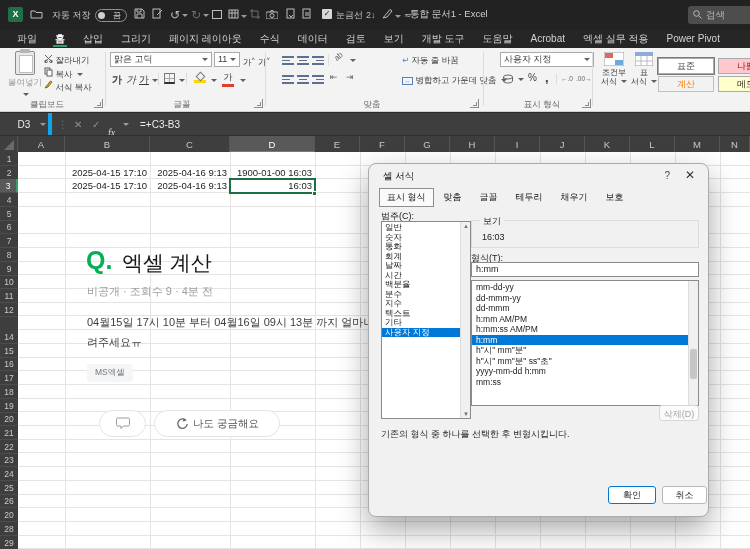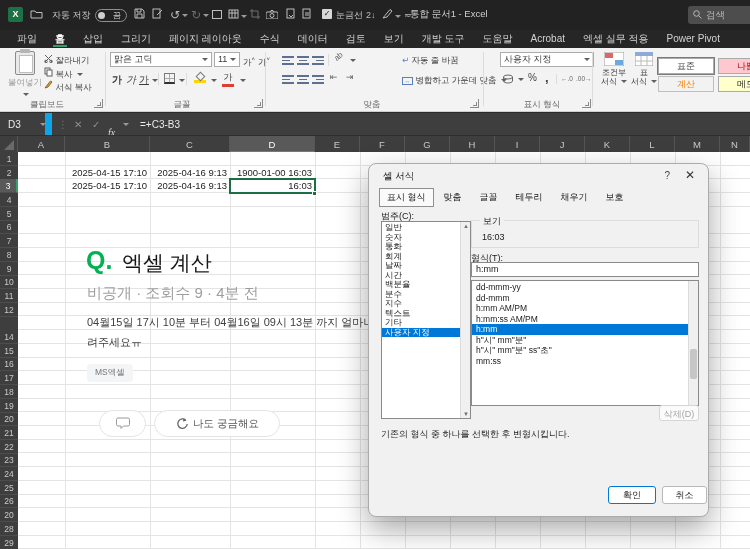--- a/index.html
+++ b/index.html
@@ -57,21 +57,21 @@
   .fontico{font-size:10px;font-weight:bold;font-family:"Liberation Serif","DejaVu Serif",serif;}
   .cbar{display:block;width:12px;height:3px;margin-top:0px;}
   .gallery{width:56px;height:16px;font-size:9px;line-height:14px;text-align:center;border:1px solid #ababab;background:#fff;}
   .gallery.sel{box-shadow:0 0 0 1px #7a7a7a;}
   .borderic{width:11px;height:11px;border:1px solid #7a7a7a;border-bottom:2px solid #333;
             background:linear-gradient(#aaa,#aaa) center/1px 100% no-repeat,linear-gradient(#aaa,#aaa) center/100% 1px no-repeat;}
 
   
   .fbar{position:absolute;left:0;top:112px;width:750px;height:23px;background:#3e3e3e;color:#ececec;border-top:1px solid #2a2a2a;}
   .fbar .abs{position:absolute;}
-  .namebox{left:0;top:0;width:52px;height:23px;border-right:7px solid #0ea5e9;font-size:10px;line-height:23px;padding-left:8px;}
+  .namebox{left:0;top:0;width:52px;height:23px;border-right:4px solid #0ea5e9;font-size:10px;line-height:23px;padding-left:0;text-align:center;}
   .nbcaret{left:40px;top:10px;border-left:3px solid transparent;border-right:3px solid transparent;border-top:3px solid #9a9a9a;width:0;height:0;}
   .fbtn{top:0;font-size:10px;line-height:23px;color:#8f8f8f;}
   .fx{color:#d8d8d8;font-style:italic;font-family:"Liberation Serif","DejaVu Serif",serif;}
   .formula{left:140px;top:0;font-size:10px;line-height:23px;color:#ececec;}
 
   
   .chead{position:absolute;left:0;top:135px;width:750px;height:17px;background:#3e3e3e;border-top:1px solid #2e2e2e;}
   .chcell{position:absolute;top:0;height:17px;font-size:9.5px;line-height:17px;text-align:center;color:#c9c9c9;border-right:1px solid #555;}
   .chcell.sel{background:#595959;color:#fff;border-bottom:2px solid #35a065;}
   .corner{position:absolute;left:0;top:0;width:18px;height:17px;border-right:1px solid #555;}
@@ -84,21 +84,21 @@
   .vline{position:absolute;top:0;bottom:0;width:1px;background:#e4e4e4;}
   .dcell{position:absolute;height:13px;font-size:9.5px;line-height:13px;text-align:right;padding-right:3px;color:#222;white-space:nowrap;}
   .selbox{position:absolute;border:2px solid #1c6e43;background:transparent;}
   .fillhandle{position:absolute;width:5px;height:5px;background:#1c6e43;border:1px solid #fff;}
 
   
   .qna{position:absolute;left:85px;top:240px;width:300px;color:#333;}
   .qna .abs{position:absolute;}
   .qmark{left:1px;top:6px;font-size:25px;font-weight:bold;color:#03b152;}
   .qtitle{left:37px;top:9px;font-size:21px;color:#161616;}
-  .qmeta{left:2px;top:44px;font-size:15px;color:#9e9e9e;}
+  .qmeta{left:2px;top:44px;font-size:11px;color:#9e9e9e;}
   .qline{left:2px;font-size:11px;color:#404040;white-space:nowrap;}
   .qtag{left:2px;top:124px;background:#f4f5f7;border-radius:4px;padding:3px 8px;font-size:8.5px;color:#777;text-align:center;}
   .qbtn{border:1px solid #e4e4e4;border-radius:14px;background:#fff;height:27px;display:flex;align-items:center;justify-content:center;gap:5px;font-size:10.5px;color:#555;}
 
   
   .dialog{position:absolute;left:368px;top:163px;width:341px;height:354px;background:#f1f1f1;border:1px solid #ababab;
           border-radius:8px;box-shadow:0 12px 30px rgba(0,0,0,.35);font-size:9px;color:#1a1a1a;}
   .dialog .abs{position:absolute;}
   .dlg-title{left:14px;top:6px;font-size:9.5px;}
   .dlg-help{right:38px;top:6px;font-size:10px;color:#444;}
@@ -467,27 +467,29 @@
         </div>
     </div>
     <div class="abs groupbox" style="left:102px;top:56px;width:228px;height:28px;">
       <span class="gblabel">보기</span>
       <div style="position:absolute;left:10px;top:11px;">16:03</div>
     </div>
     <div class="abs" style="left:102px;top:88px;">형식(T):</div>
     <div class="abs tinput" style="left:102px;top:98px;width:228px;height:15px;">h:mm</div>
     <div class="abs listbox" style="left:102px;top:116px;width:228px;height:126px;">
       <div style="padding-top:1px;width:217px;">
+        <div class="fitem">mm-dd-yy</div>
         <div class="fitem">dd-mmm-yy</div>
         <div class="fitem">dd-mmm</div>
         <div class="fitem">h:mm AM/PM</div>
         <div class="fitem">h:mm:ss AM/PM</div>
         <div class="fitem sel">h:mm</div>
         <div class="fitem">h"시" mm"분"</div>
         <div class="fitem">h"시" mm"분" ss"초"</div>
+        <div class="fitem">yyyy-mm-dd h:mm</div>
         <div class="fitem">mm:ss</div>
       </div>
       <div class="scrollstrip">
           <span class="thumb" style="top:68px;height:30px;"></span>
         </div>
     </div>
     <div class="abs dbtn disabled" style="left:290px;top:241px;width:40px;height:16px;">삭제(D)</div>
     <div class="abs dhelp">기존의 형식 중 하나를 선택한 후 변형시킵니다.</div>
     <div class="abs dbtn ok" style="left:239px;top:322px;width:48px;height:18px;">확인</div>
     <div class="abs dbtn cancel" style="left:293px;top:322px;width:45px;height:18px;">취소</div>

